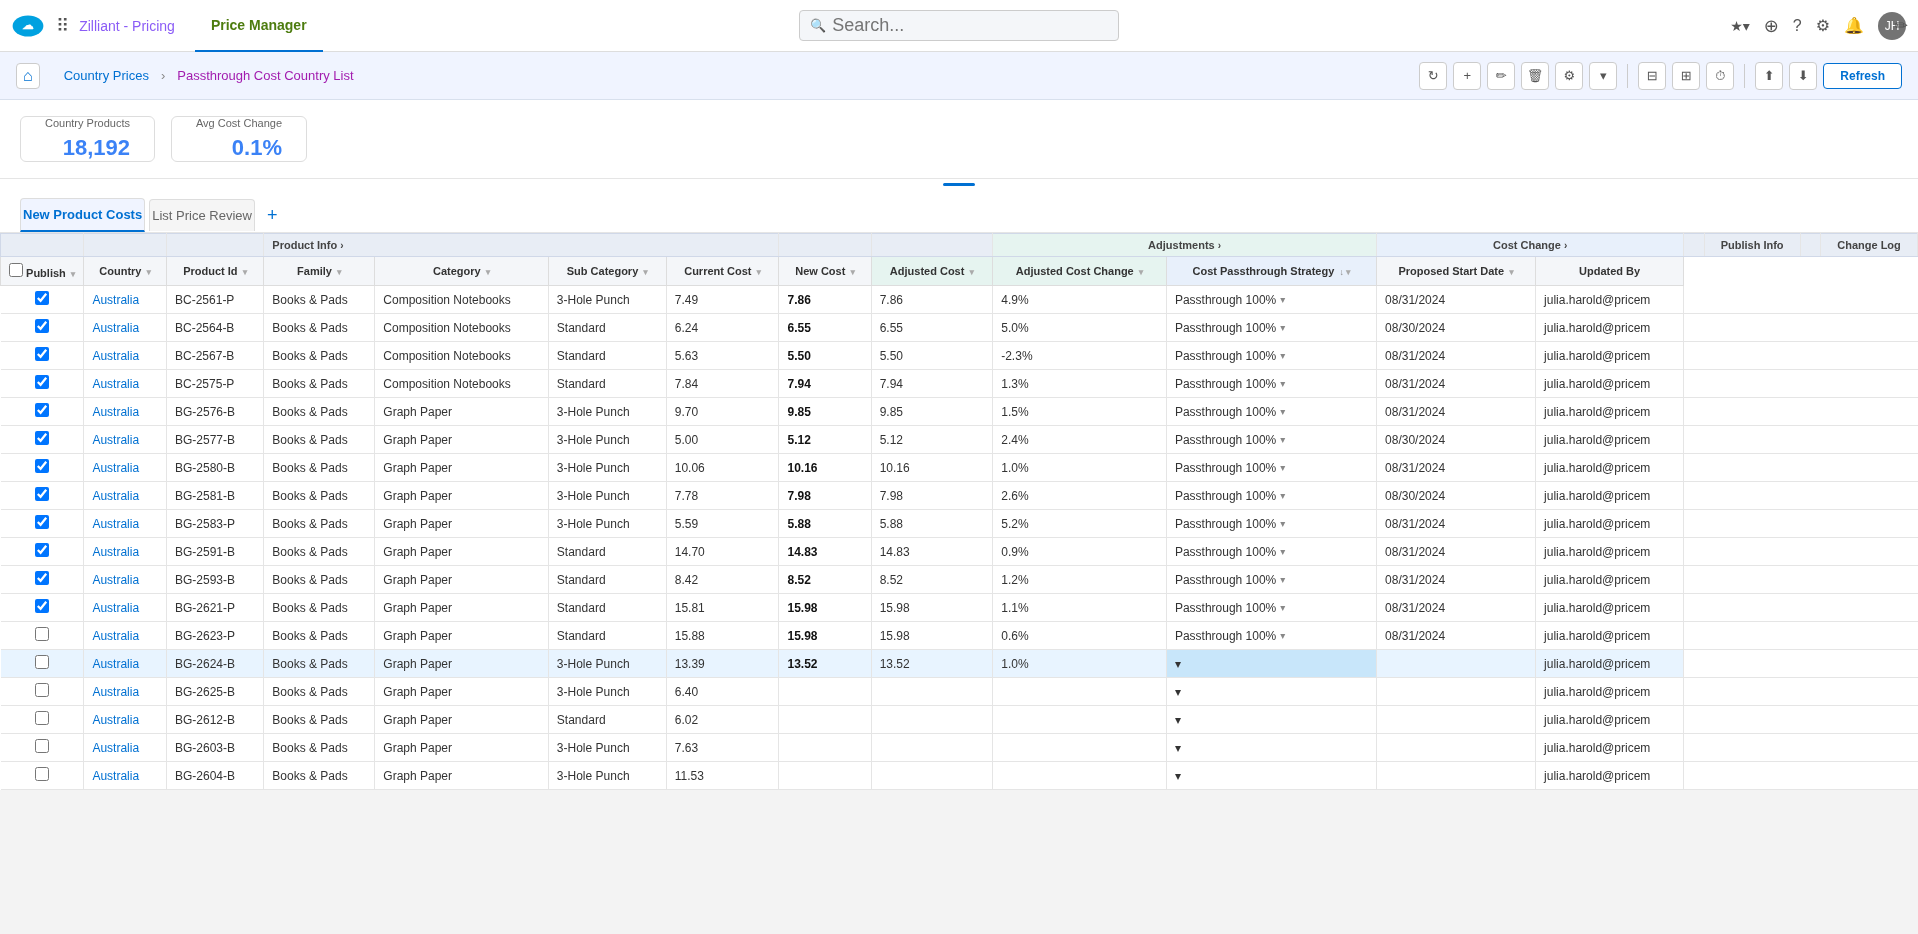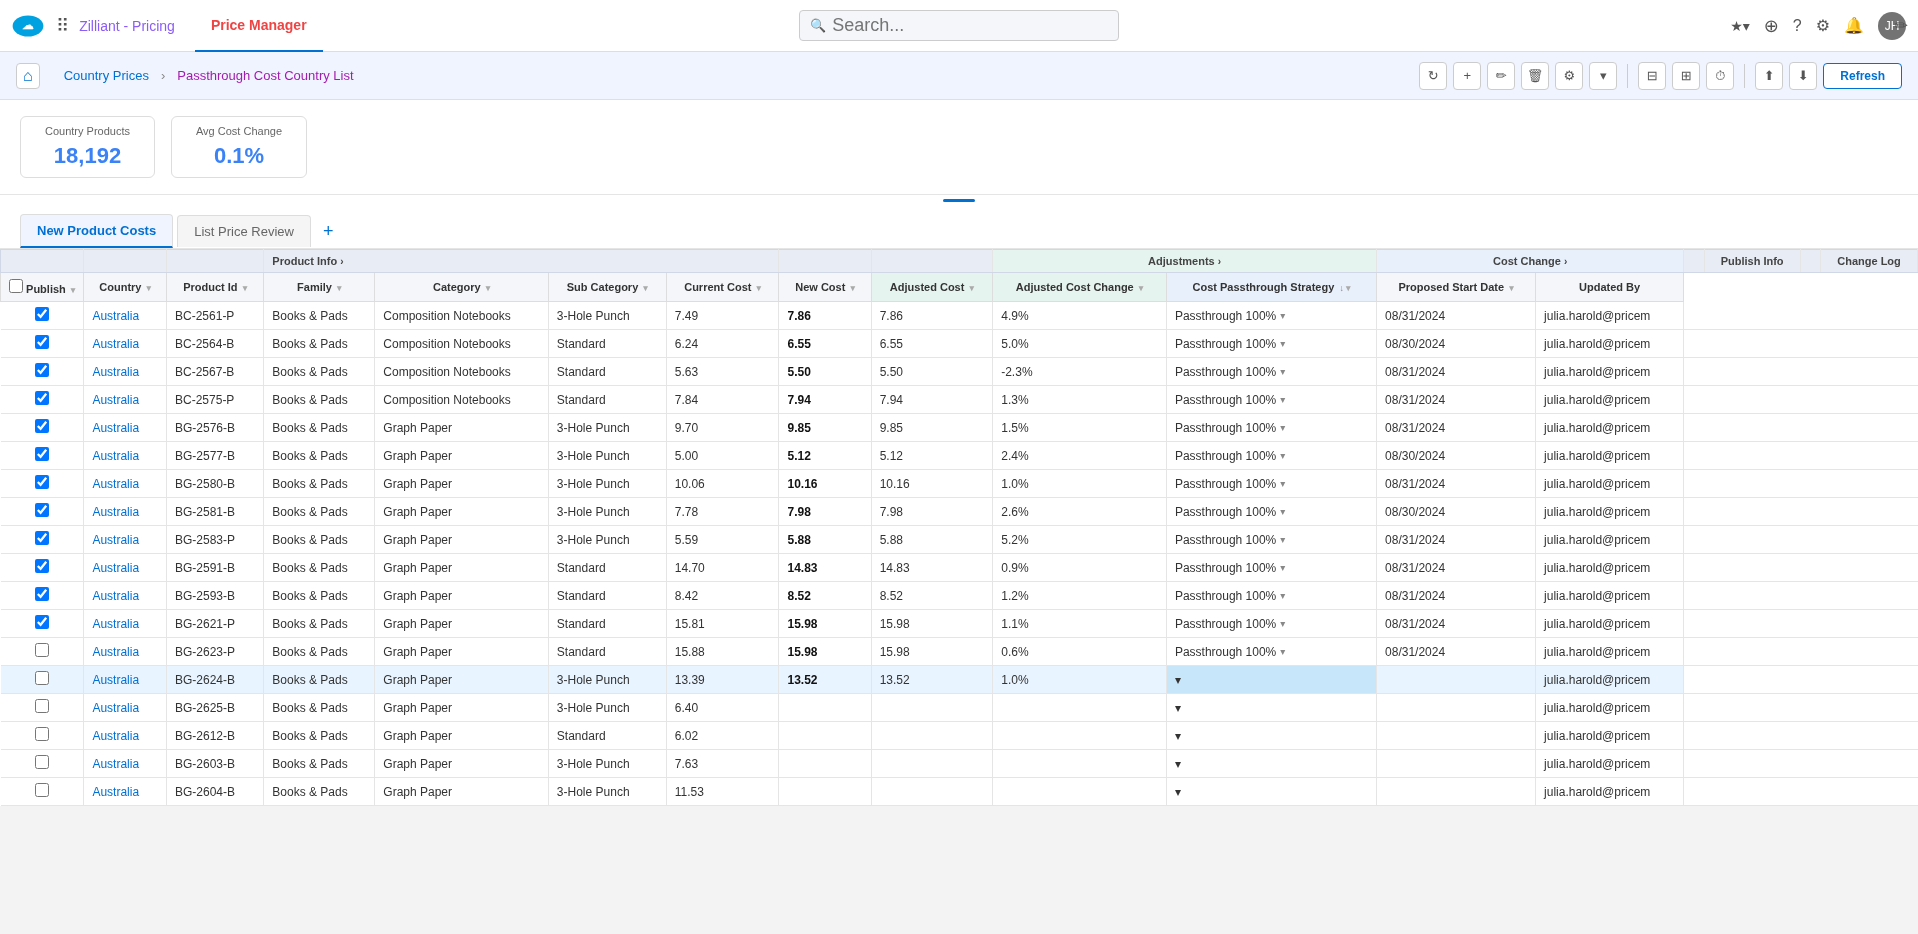--- a/index.html
+++ b/index.html
@@ -10,21 +10,21 @@
       display: flex; align-items: center; background: #fff; border-bottom: 1px solid #ddd;
       height: 52px; padding: 0 12px; position: relative;
     }
     .salesforce-logo { width: 32px; height: 32px; margin-right: 12px; }
     .app-name { font-size: 14px; color: #8b5cf6; margin-right: 20px; }
     .tab-bar { display: flex; align-items: center; flex: 1; }
     .tab-item {
       padding: 0 16px; height: 52px; display: flex; align-items: center;
       border-bottom: 2px solid transparent; cursor: pointer; font-size: 14px; color: #555;
     }
-    .tab-item.active { border-bottom: 2px solid #0070d2; color: #ef4444; font-weight: 600; }
+    .tab-item.active { border-bottom: 2px solid #0070d2; color: #4d7c0f; font-weight: 600; }
     .search-bar {
       position: absolute; left: 50%; transform: translateX(-50%);
       display: flex; align-items: center; border: 1px solid #ccc; border-radius: 4px;
       background: #f4f6f9; padding: 4px 10px; width: 320px;
     }
     .search-bar input { border: none; background: transparent; font-size: 18px; width: 100%; outline: none; color: #c2410c; }
     .top-nav-right { display: flex; align-items: center; gap: 14px; margin-left: auto; }
     .avatar { width: 28px; height: 28px; border-radius: 50%; background: #737373; display: flex; align-items: center; justify-content: center; color: #fff; font-size: 12px; }
 
     
@@ -39,30 +39,30 @@
     .sub-btn {
       border: 1px solid #ccc; background: #fff; border-radius: 4px;
       padding: 4px 10px; font-size: 12px; cursor: pointer; color: #444;
     }
     .sub-btn.primary { background: #fff; border: 1px solid #0070d2; color: #0070d2; font-weight: 600; padding: 5px 16px; }
     .icon-btn { width: 28px; height: 28px; border: 1px solid #ccc; border-radius: 4px; display: flex; align-items: center; justify-content: center; cursor: pointer; background: #fff; color: #555; font-size: 13px; }
 
     
     .summary-row { display: flex; gap: 16px; padding: 16px 20px; background: #fff; border-bottom: 1px solid #e5e5e5; }
     .summary-card {
-      border: 1px solid #ddd; border-radius: 6px; padding: 8px 24px; min-width: 130px;
-      background: #fff; text-align: center;
+      border: 1px solid #ddd; border-radius: 6px; padding: 0 24px; min-width: 130px;
+      background: #fff; text-align: right;
     }
     .summary-label { font-size: 11px; color: #666; margin-bottom: 6px; }
     .summary-value { font-size: 22px; font-weight: 600; color: #3b82f6; }
 
     
     .tab-row { display: flex; align-items: center; padding: 8px 20px 0; background: #fff; border-bottom: 1px solid #e5e5e5; }
     .view-tab {
-      padding: 8px 16px; border: 1px solid #ddd; border-bottom: none; border-radius: 4px 4px 0 0;
+      padding: 8px 2px; border: 1px solid #ddd; border-bottom: none; border-radius: 4px 4px 0 0;
       font-size: 13px; cursor: pointer; background: #fff; color: #333; margin-right: 4px;
     }
     .view-tab.active { background: #f0f4ff; border-bottom: 2px solid #0070d2; font-weight: 600; color: #0070d2; }
     .view-tab.inactive { background: #f5f5f5; color: #666; }
     .add-tab { font-size: 18px; color: #0070d2; cursor: pointer; padding: 0 8px; }
 
     
     .progress-bar-row { background: #fff; padding: 4px 0; display: flex; justify-content: center; }
     .progress-bar { width: 32px; height: 3px; background: #0070d2; border-radius: 2px; }
 

